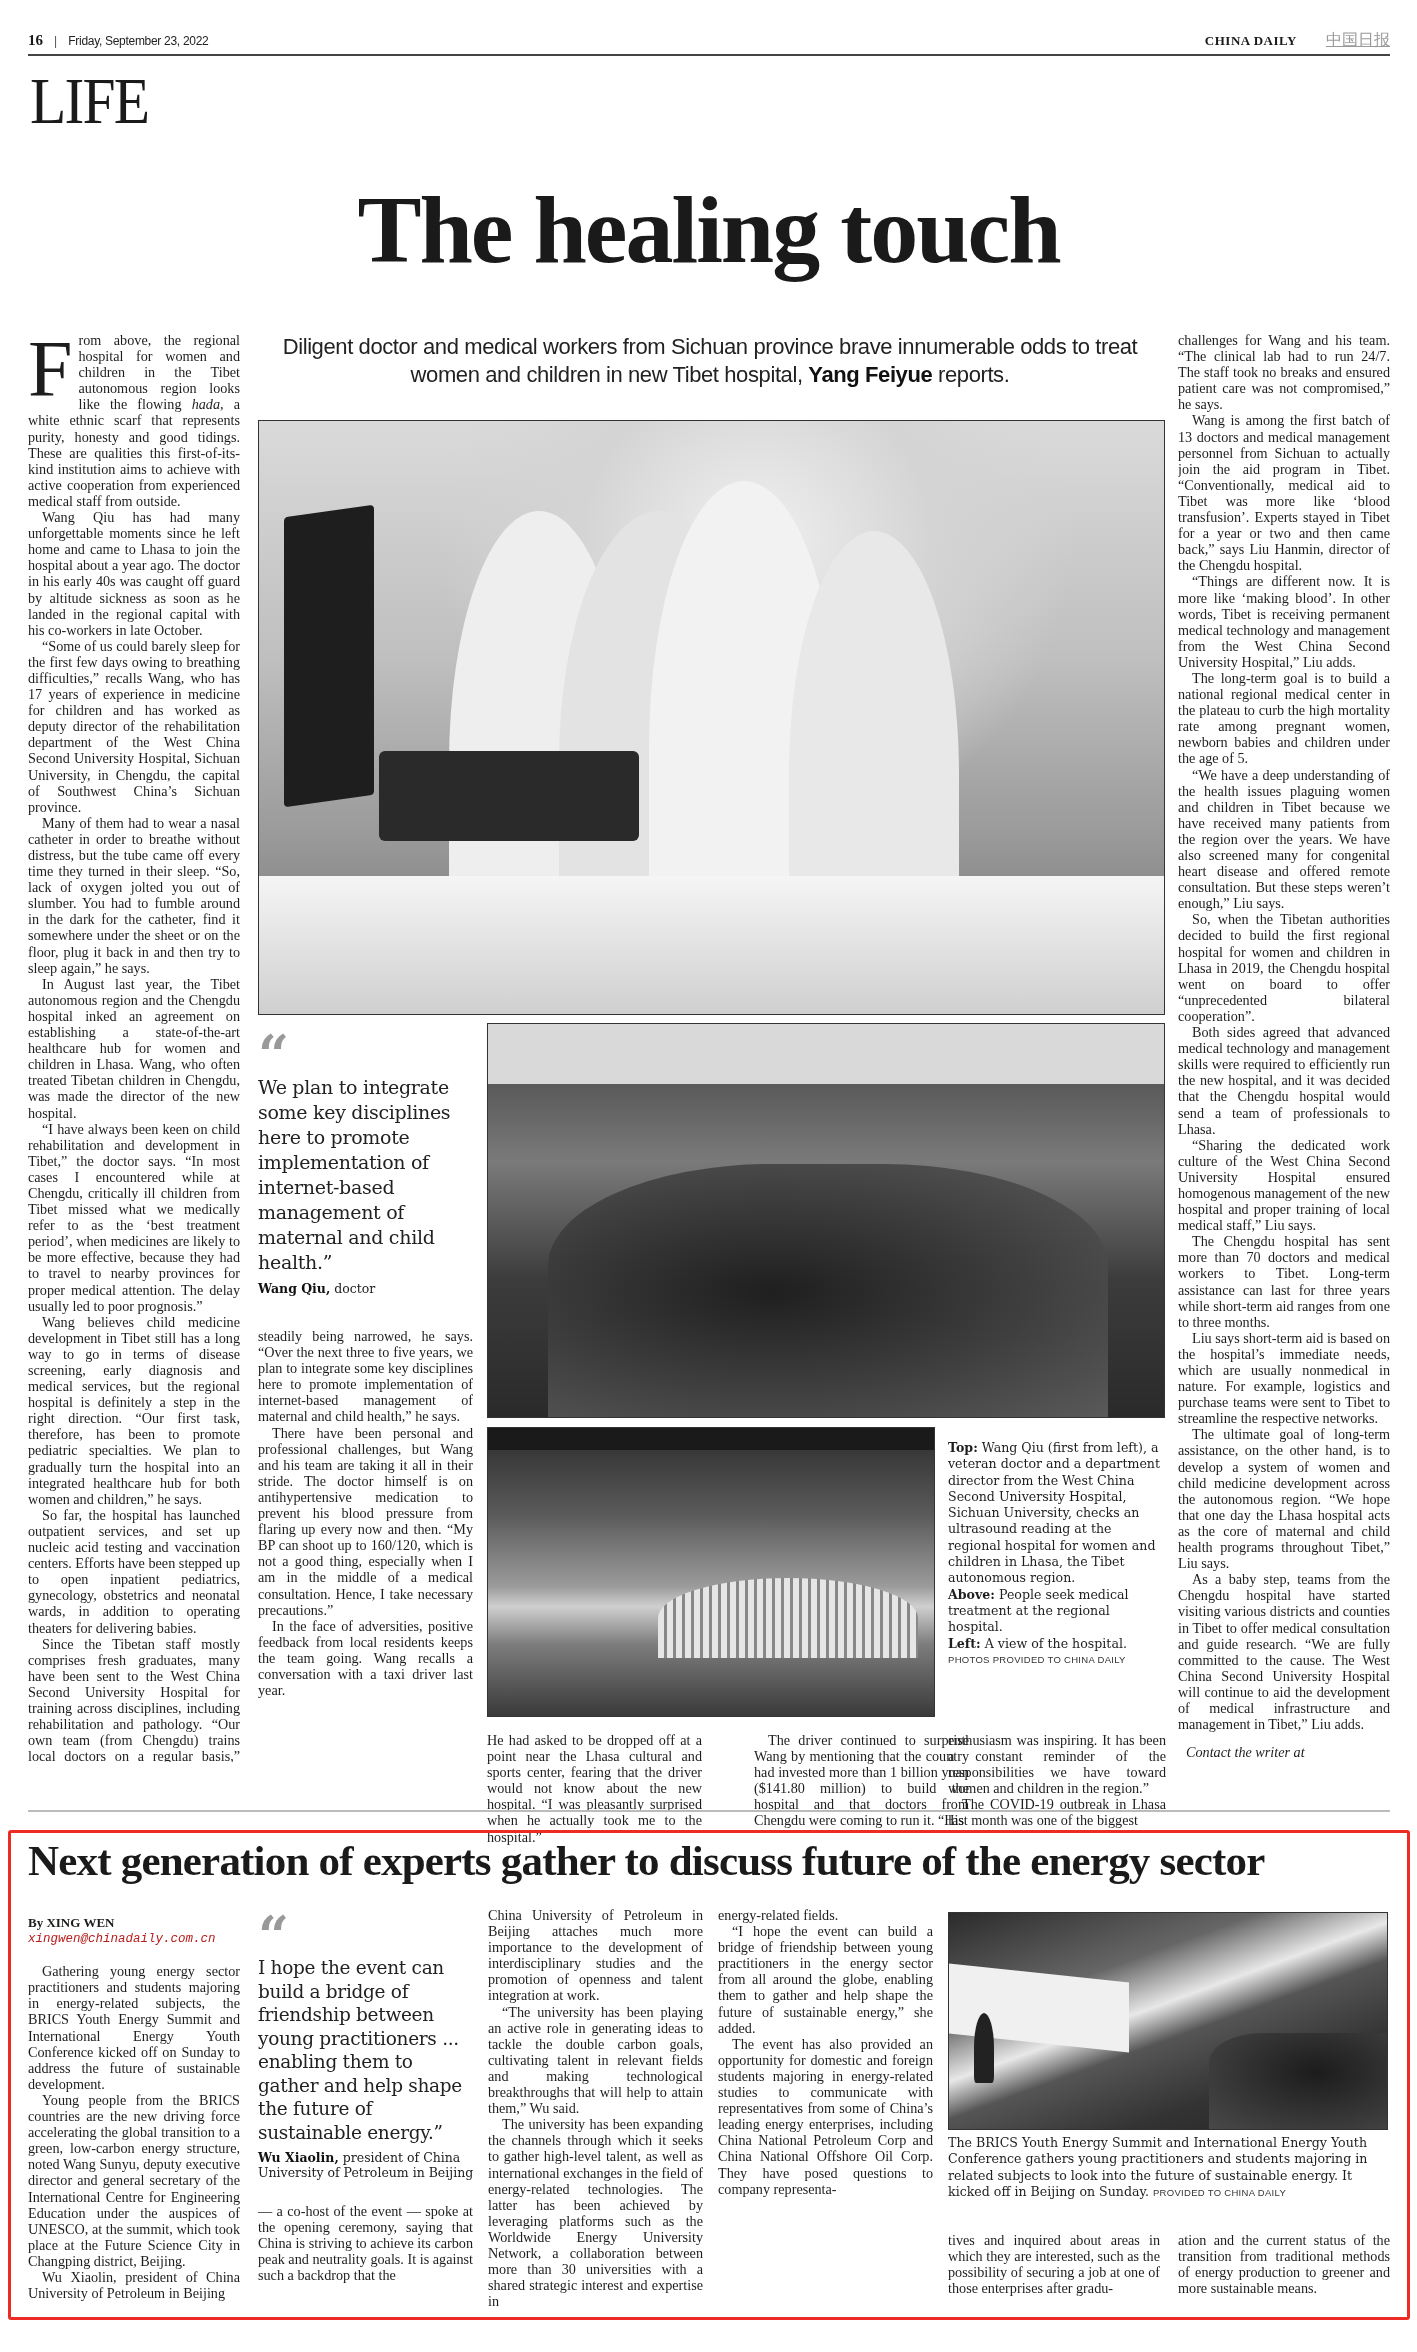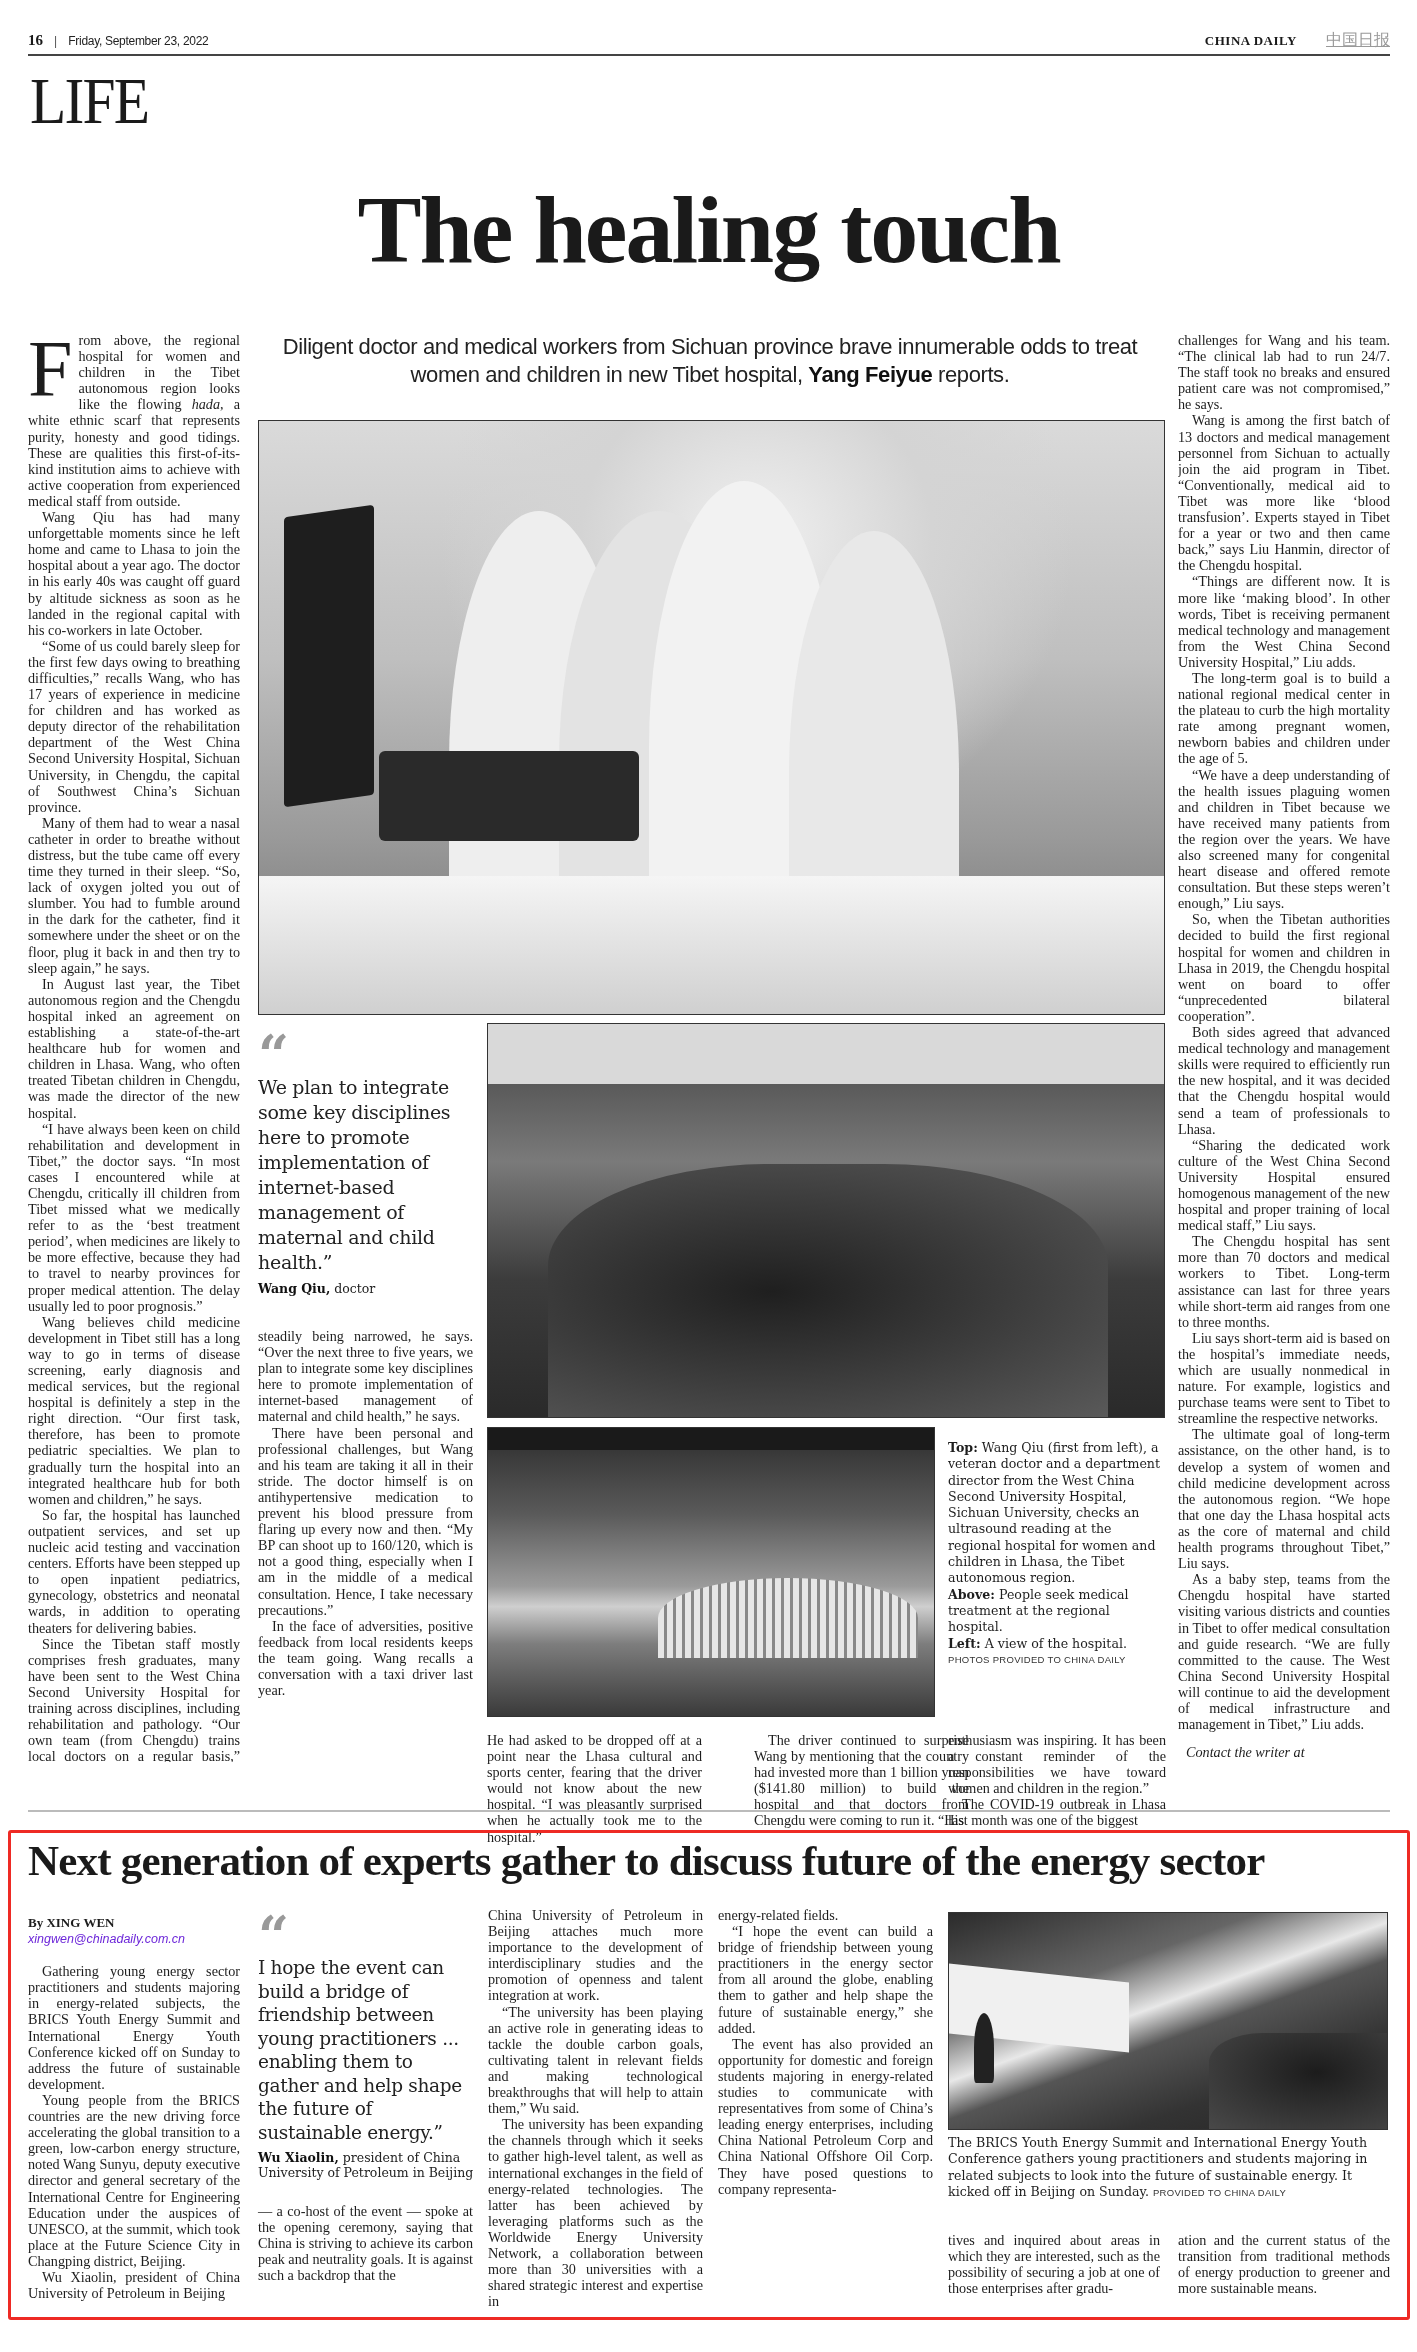--- a/index.html
+++ b/index.html
@@ -50,21 +50,21 @@
   .credit { font-family: "Liberation Sans", sans-serif; font-size: 9.5px; color: #333; letter-spacing: 0.3px; }
 
   .contact { font-family: "Liberation Serif", serif; font-style: italic; font-size: 14.2px; line-height: 16.1px; }
 
   .rule { background: #bbb; height: 2px; }
 
   
   .redbox { left: 8px; top: 1830px; width: 1402px; height: 490px; border: 3px solid #ee2a24; border-radius: 3px; }
   .story2-head { left: 28px; top: 1836px; width: 1370px; font-family: "Liberation Serif", serif; font-size: 43px; line-height: 50px; letter-spacing: -0.8px; white-space: nowrap; }
   .byline { font-family: "Liberation Serif", serif; font-weight: bold; font-size: 13px; }
-  .byemail { font-family: Liberation Sans, sans-serif; font-style: italic; font-size: 12.5px; color: #6d28d9; }
+  .byemail { font-family: Liberation Mono, monospace; font-style: italic; font-size: 12.5px; color: #b91c1c; }
 </style>
 </head>
 <body>
 
 <div class="abs masthead">
   <div>
     <span class="page-num">16</span>
     <span class="sep">|</span>
     <span class="dateline">Friday, September 23, 2022</span>
   </div>

